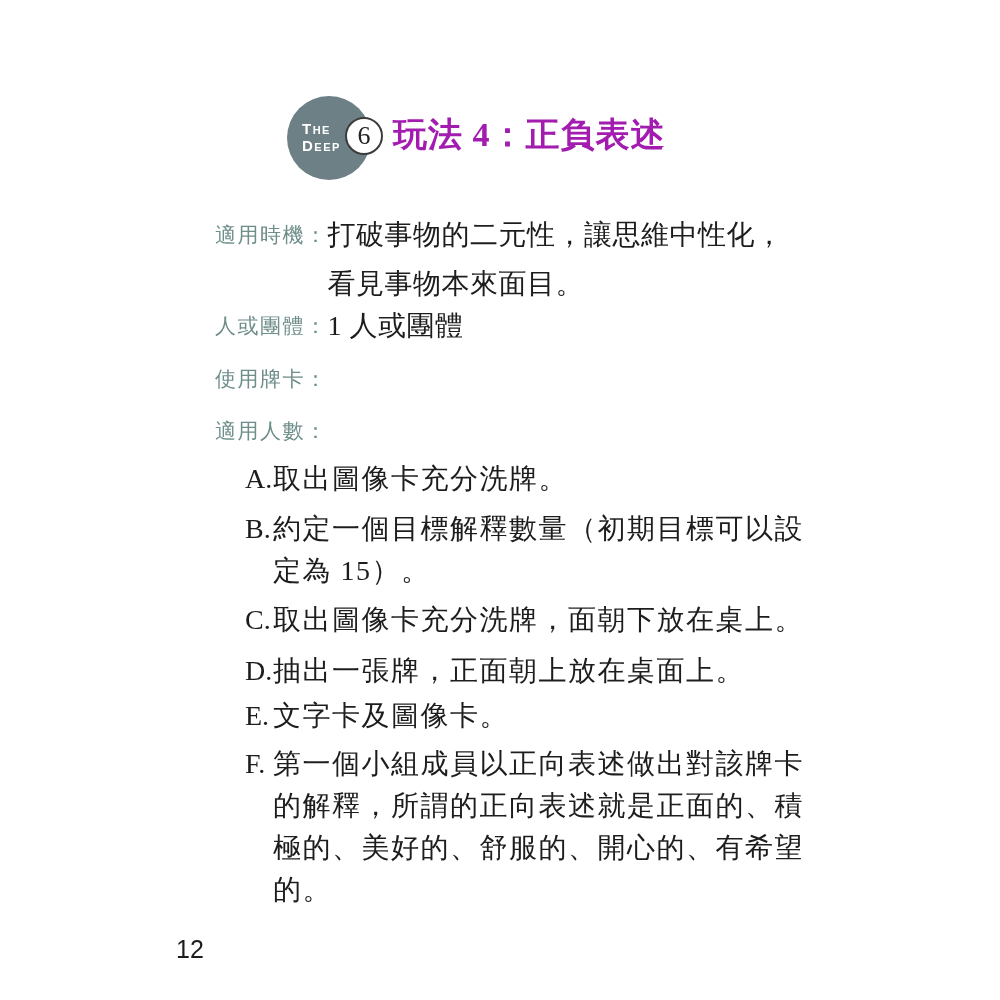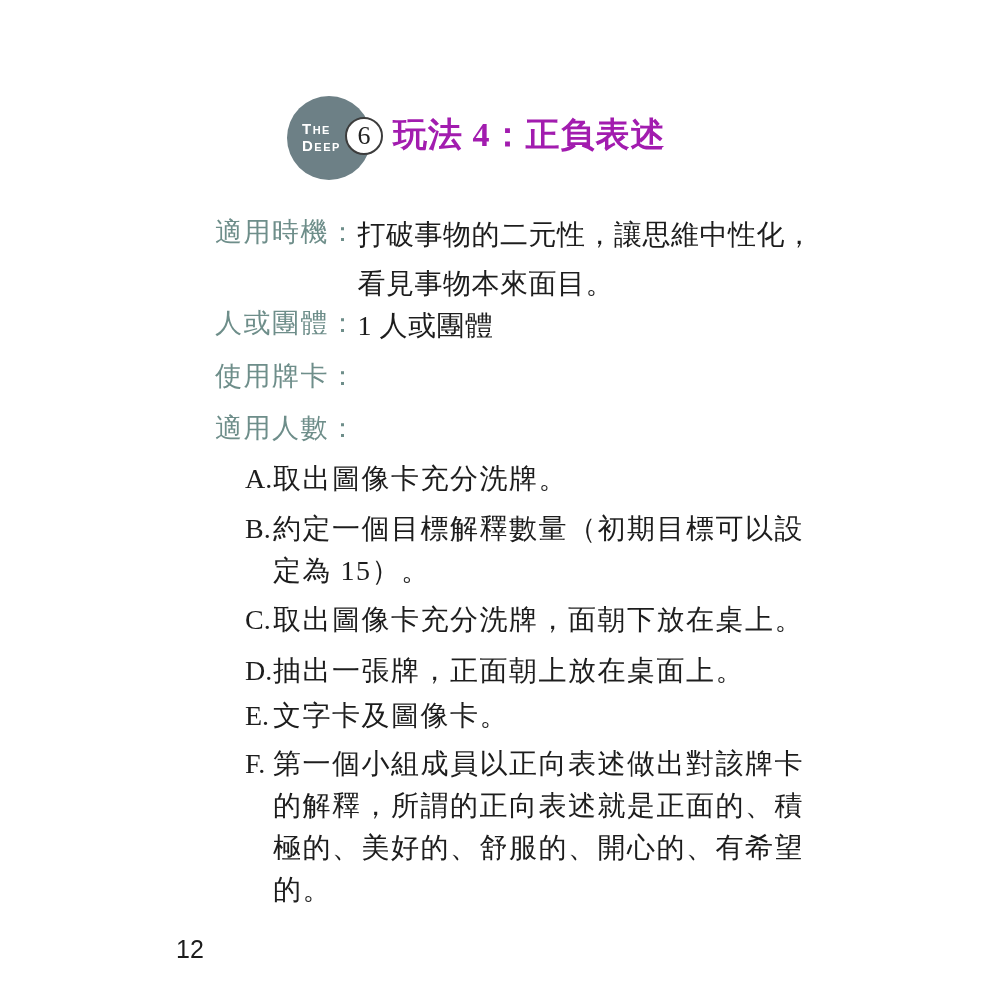--- a/index.html
+++ b/index.html
@@ -53,23 +53,23 @@
   .field{
     position:absolute;left:215px;
     display:flex;align-items:flex-start;
     font-size:28px;line-height:49px;
   }
   .field-0{top:210px;}
   .field-1{top:301px;}
   .field-2{top:354px;justify-content:center;}
   .field-3{top:406px;}
   .field-label{
-    font-family:Liberation Mono, monospace;
+    font-family:Liberation Sans, sans-serif;
     color:var(--label);
-    font-size:27px;letter-spacing:1.5px;
+    font-size:21px;letter-spacing:1.5px;
     white-space:nowrap;flex:0 0 auto;
   }
   .field-value{
     white-space:pre-line;
     color:var(--text);
     letter-spacing:0.5px;
   }
 
   
   .step{

